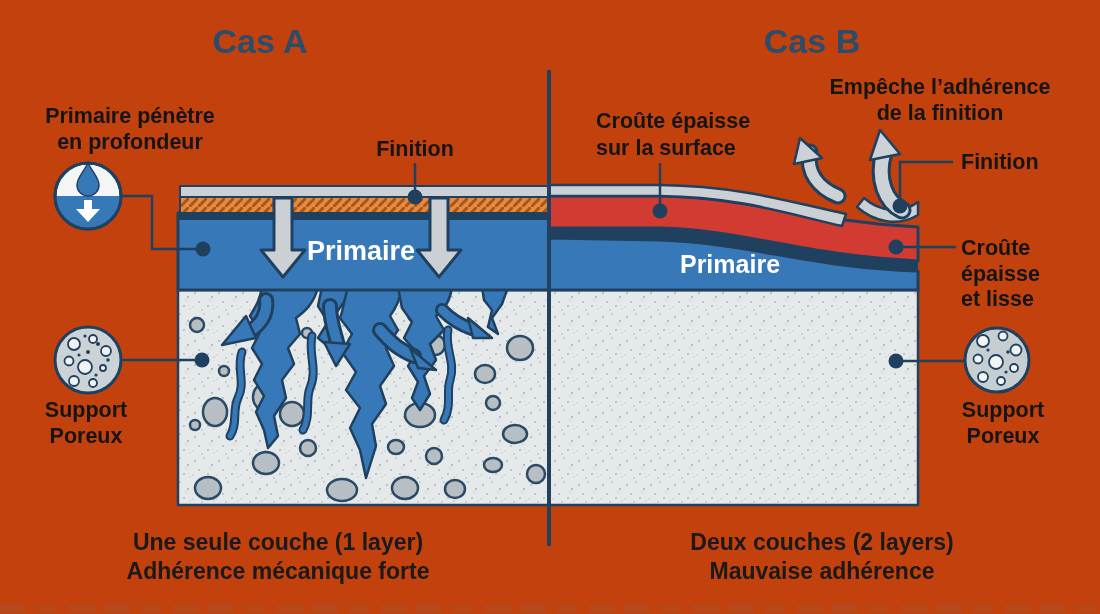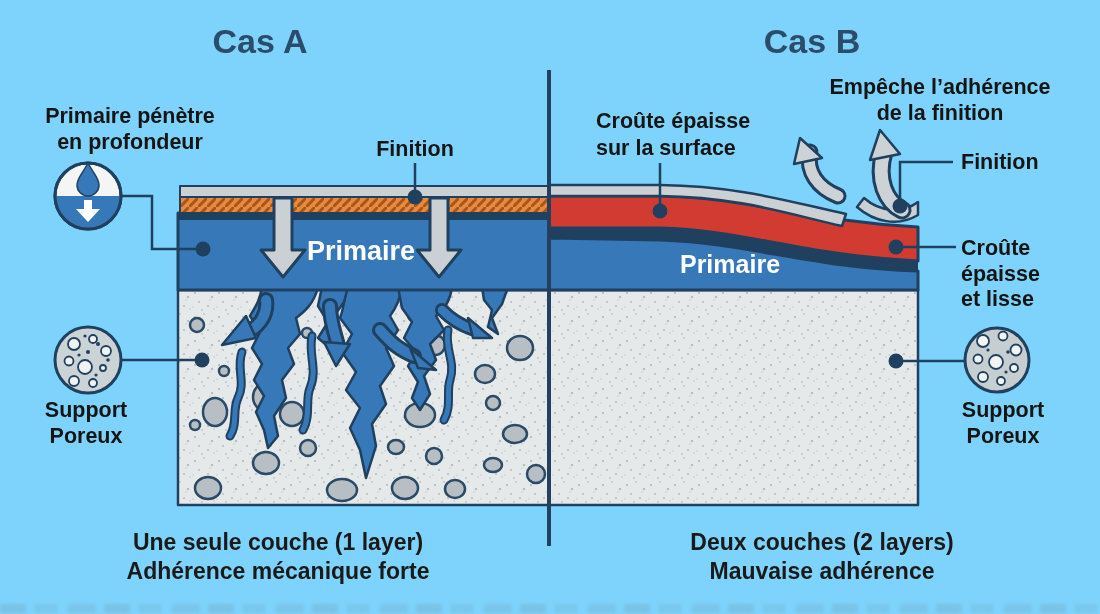--- a/index.html
+++ b/index.html
@@ -1,19 +1,19 @@
 <!DOCTYPE html>
 <html><head>
 <meta charset="utf-8">
 <style>
   html,body{margin:0;padding:0;background:#ffffff;}
   .stage{
     position:relative;
     width:1100px;height:614px;
-    background:#7dd3fc;
+    background:#c2410c;
     overflow:hidden;
     font-family:"Liberation Sans", sans-serif;
   }
   svg{display:block;}
   .ttl{font-size:34px;font-weight:bold;fill:#2b4c6b;}
   .lbl{font-size:21.5px;font-weight:bold;fill:#151515;}
   .layer-lbl{font-size:27px;font-weight:bold;fill:#ffffff;}
   .layer-lbl-b{font-size:25px;font-weight:bold;fill:#ffffff;}
   .cap{font-size:23px;font-weight:bold;fill:#1a1a1a;}
   .mid{text-anchor:middle;}

